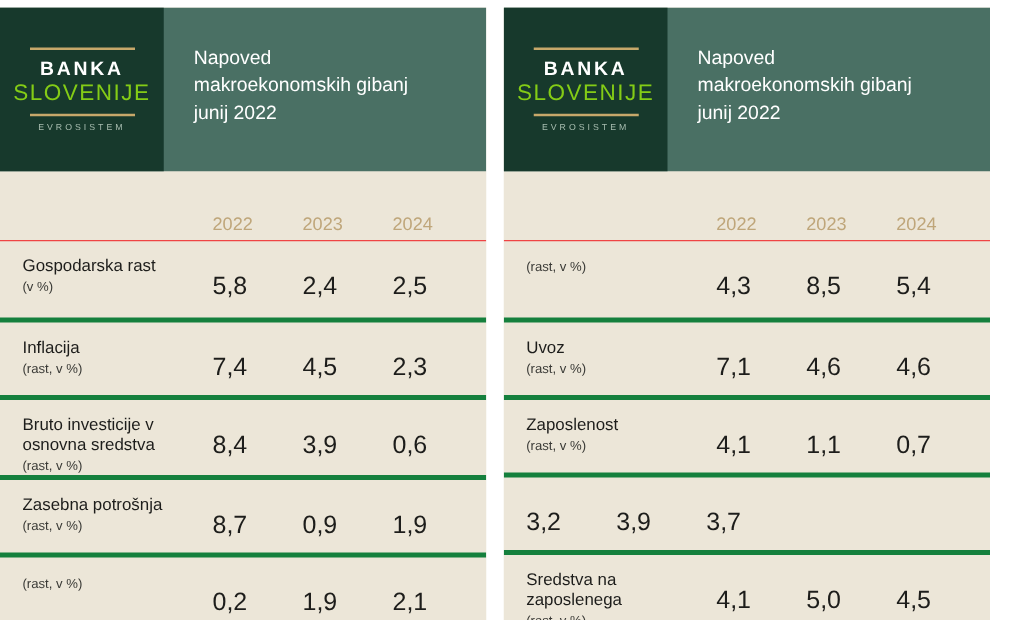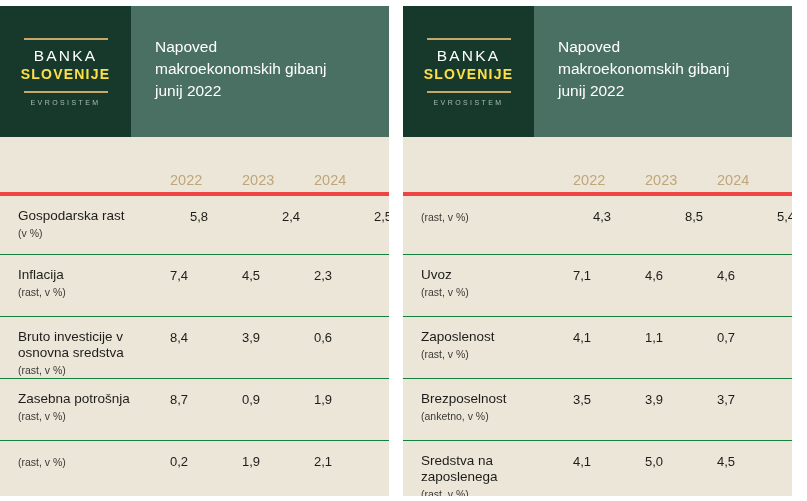--- a/index.html
+++ b/index.html
@@ -50,28 +50,28 @@
     background: #c7a86a;
     margin: 0 0 7px 0;
   }
   .logo-rule.bottom {
     margin: 7px 0 0 0;
   }
   .logo-banka {
     color: #ffffff;
     font-size: 15.5px;
     letter-spacing: 2.2px;
+    font-weight: bold;
+    line-height: 18px;
+  }
+  .logo-slovenije {
+    color: #84cc16;
+    font-size: 18px;
+    letter-spacing: 1.2px;
     font-weight: normal;
-    line-height: 18px;
-  }
-  .logo-slovenije {
-    color: #fde047;
-    font-size: 14px;
-    letter-spacing: 1.2px;
-    font-weight: bold;
     line-height: 19px;
   }
   .logo-euro {
     color: #a8bdb0;
     font-size: 7px;
     letter-spacing: 2.4px;
     margin-top: 6px;
   }
   .header-title {
     flex: 1;
@@ -102,44 +102,44 @@
   .year-head {
     color: #bfa67a;
     font-size: 14.5px;
     padding-bottom: 4px;
   }
   .row {
     display: flex;
     align-items: flex-start;
     padding: 0 18px;
     box-sizing: border-box;
-    border-top: 1px solid #15803d;
+    border-top: 4px solid #15803d;
     min-height: 62px;
     padding-top: 12px;
   }
   .row.first {
-    border-top: 4px solid #ef4444;
-    gap: 20px;
+    border-top: 1px solid #ef4444;
   }
   .row-name {
     color: #1d1d1b;
     font-size: 13.5px;
     line-height: 16px;
     white-space: pre-line;
   }
   .row-unit {
     color: #3a3a36;
     font-size: 10.5px;
     line-height: 14px;
     margin-top: 2px;
   }
   .value {
     color: #1d1d1b;
-    font-size: 13px;
+    font-size: 20px;
     line-height: 17px;
+    margin-top: 16px;
   }
 </style>
 </head>
 <body>
 
 <div class="page">
 
   <div class="panel">
     <div class="panel-header">
       <div class="logo-block">
@@ -259,25 +259,21 @@
         <div class="col-label">
           <div class="row-name">Zaposlenost</div>
           <div class="row-unit">(rast, v %)</div>
         </div>
         <div class="col-val value">4,1</div>
         <div class="col-val value">1,1</div>
         <div class="col-val value">0,7</div>
       </div>
 
       <div class="row">
-        <div class="col-label">
-          <div class="row-name">Brezposelnost</div>
-          <div class="row-unit">(anketno, v %)</div>
-        </div>
-        <div class="col-val value">3,5</div>
+        <div class="col-val value">3,2</div>
         <div class="col-val value">3,9</div>
         <div class="col-val value">3,7</div>
       </div>
 
       <div class="row">
         <div class="col-label">
           <div class="row-name">Sredstva na
 zaposlenega</div>
           <div class="row-unit">(rast, v %)</div>
         </div>

